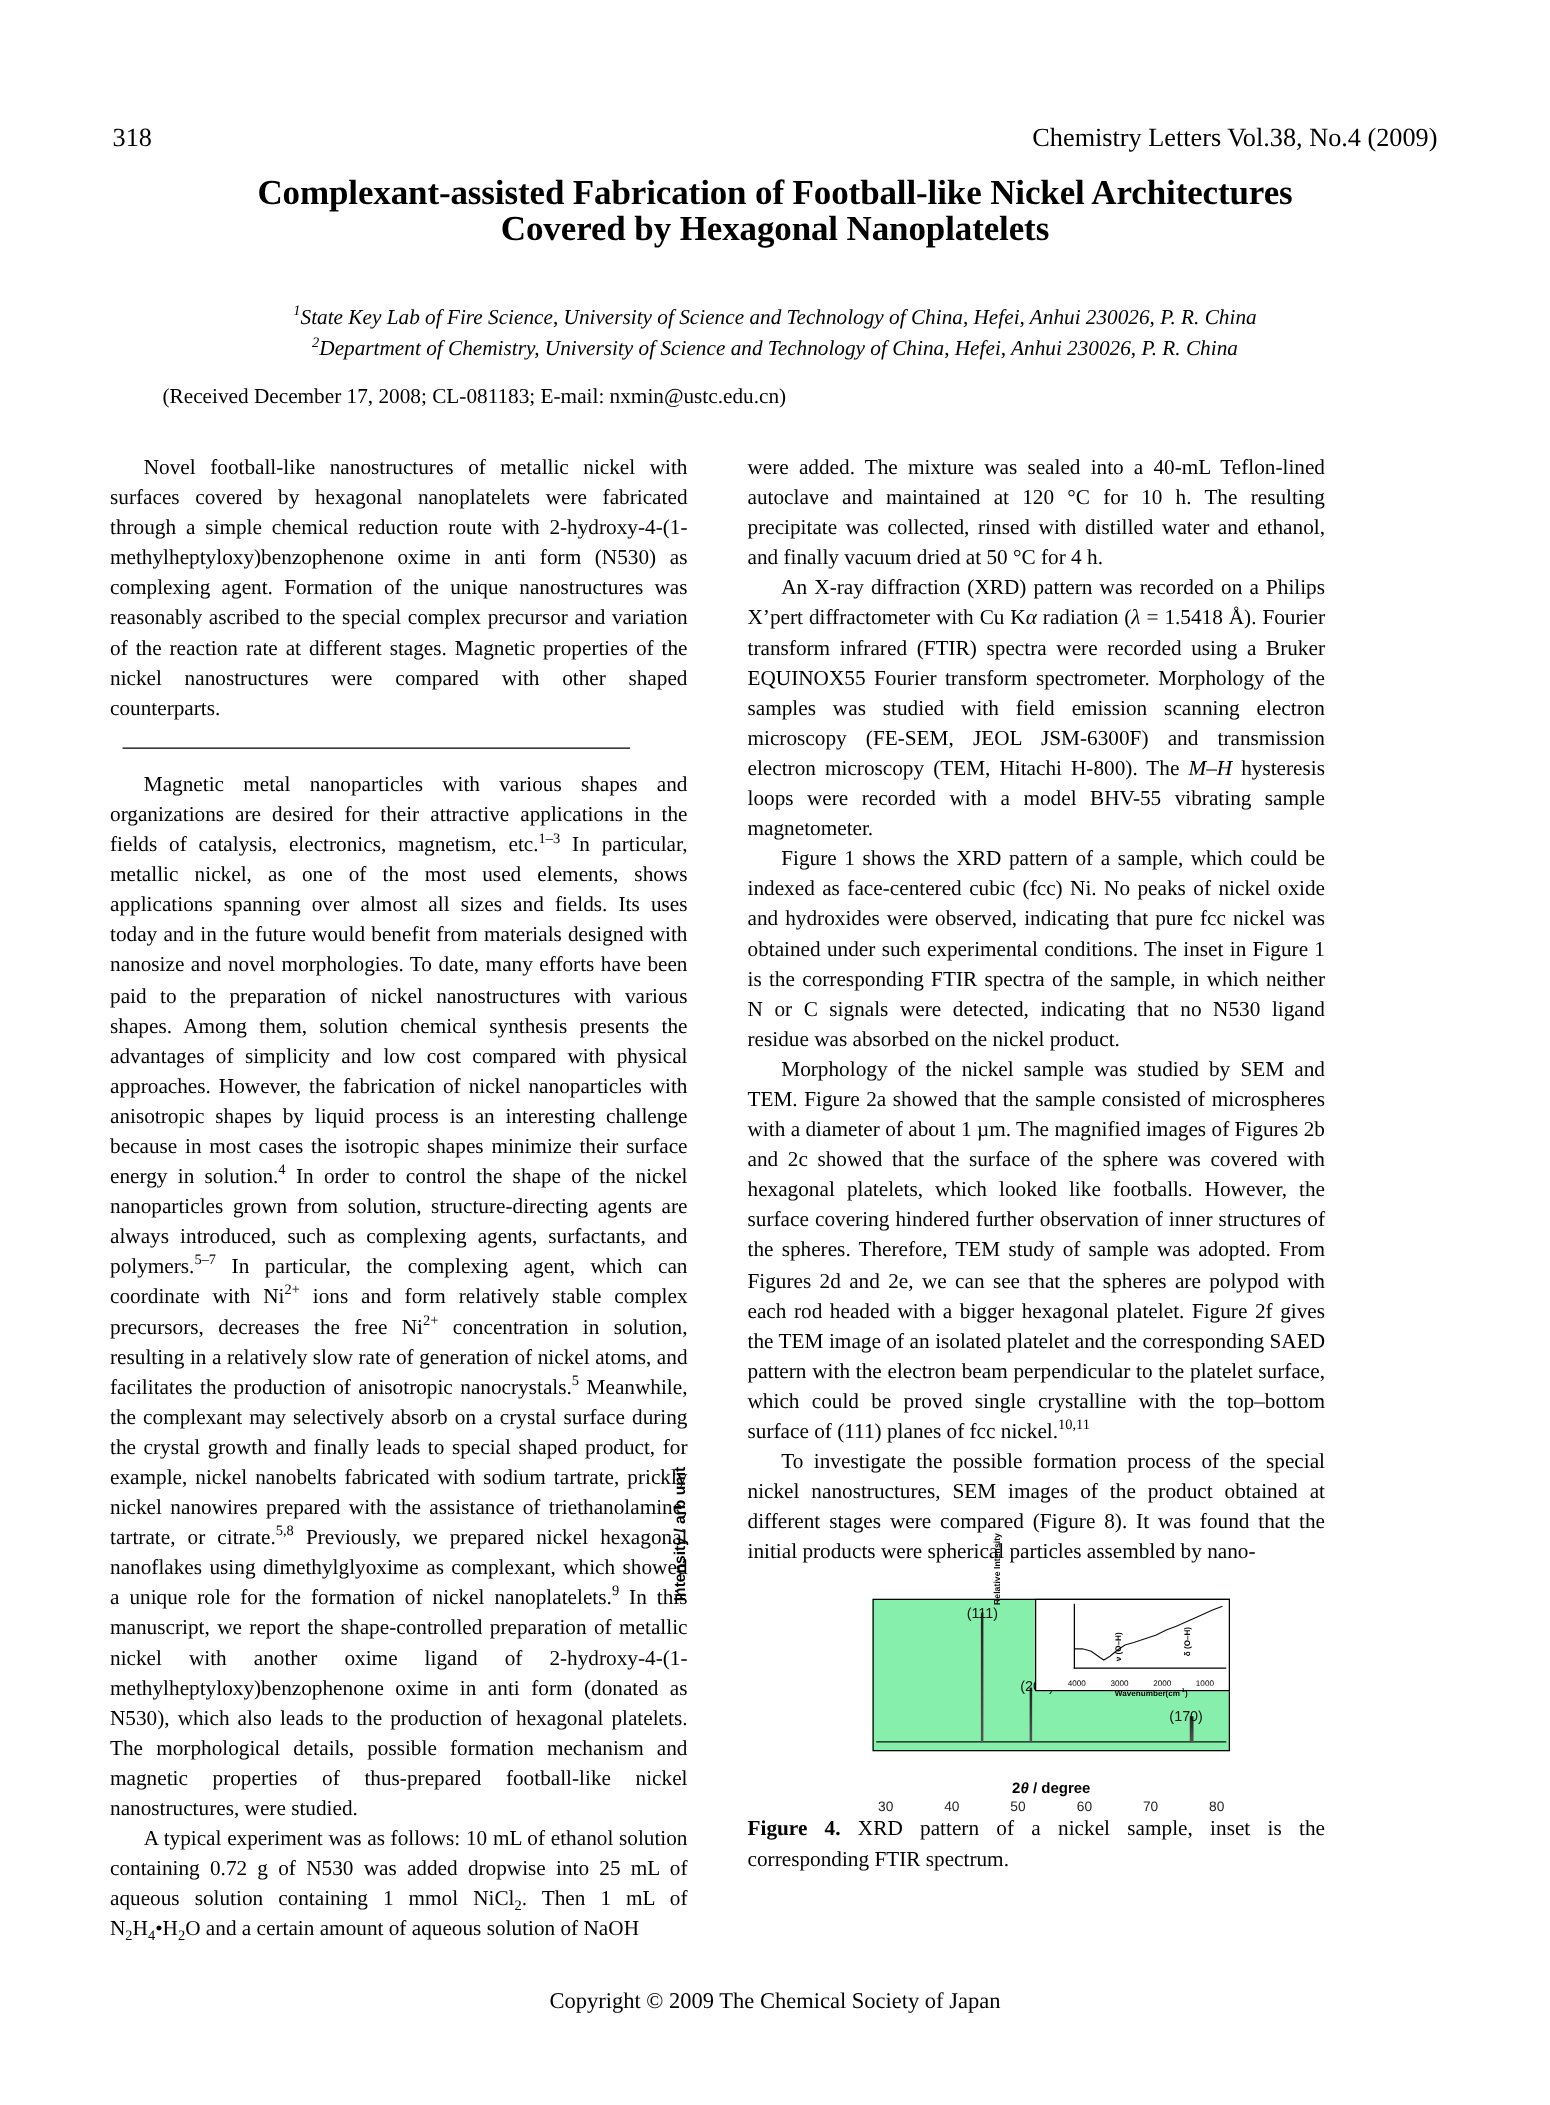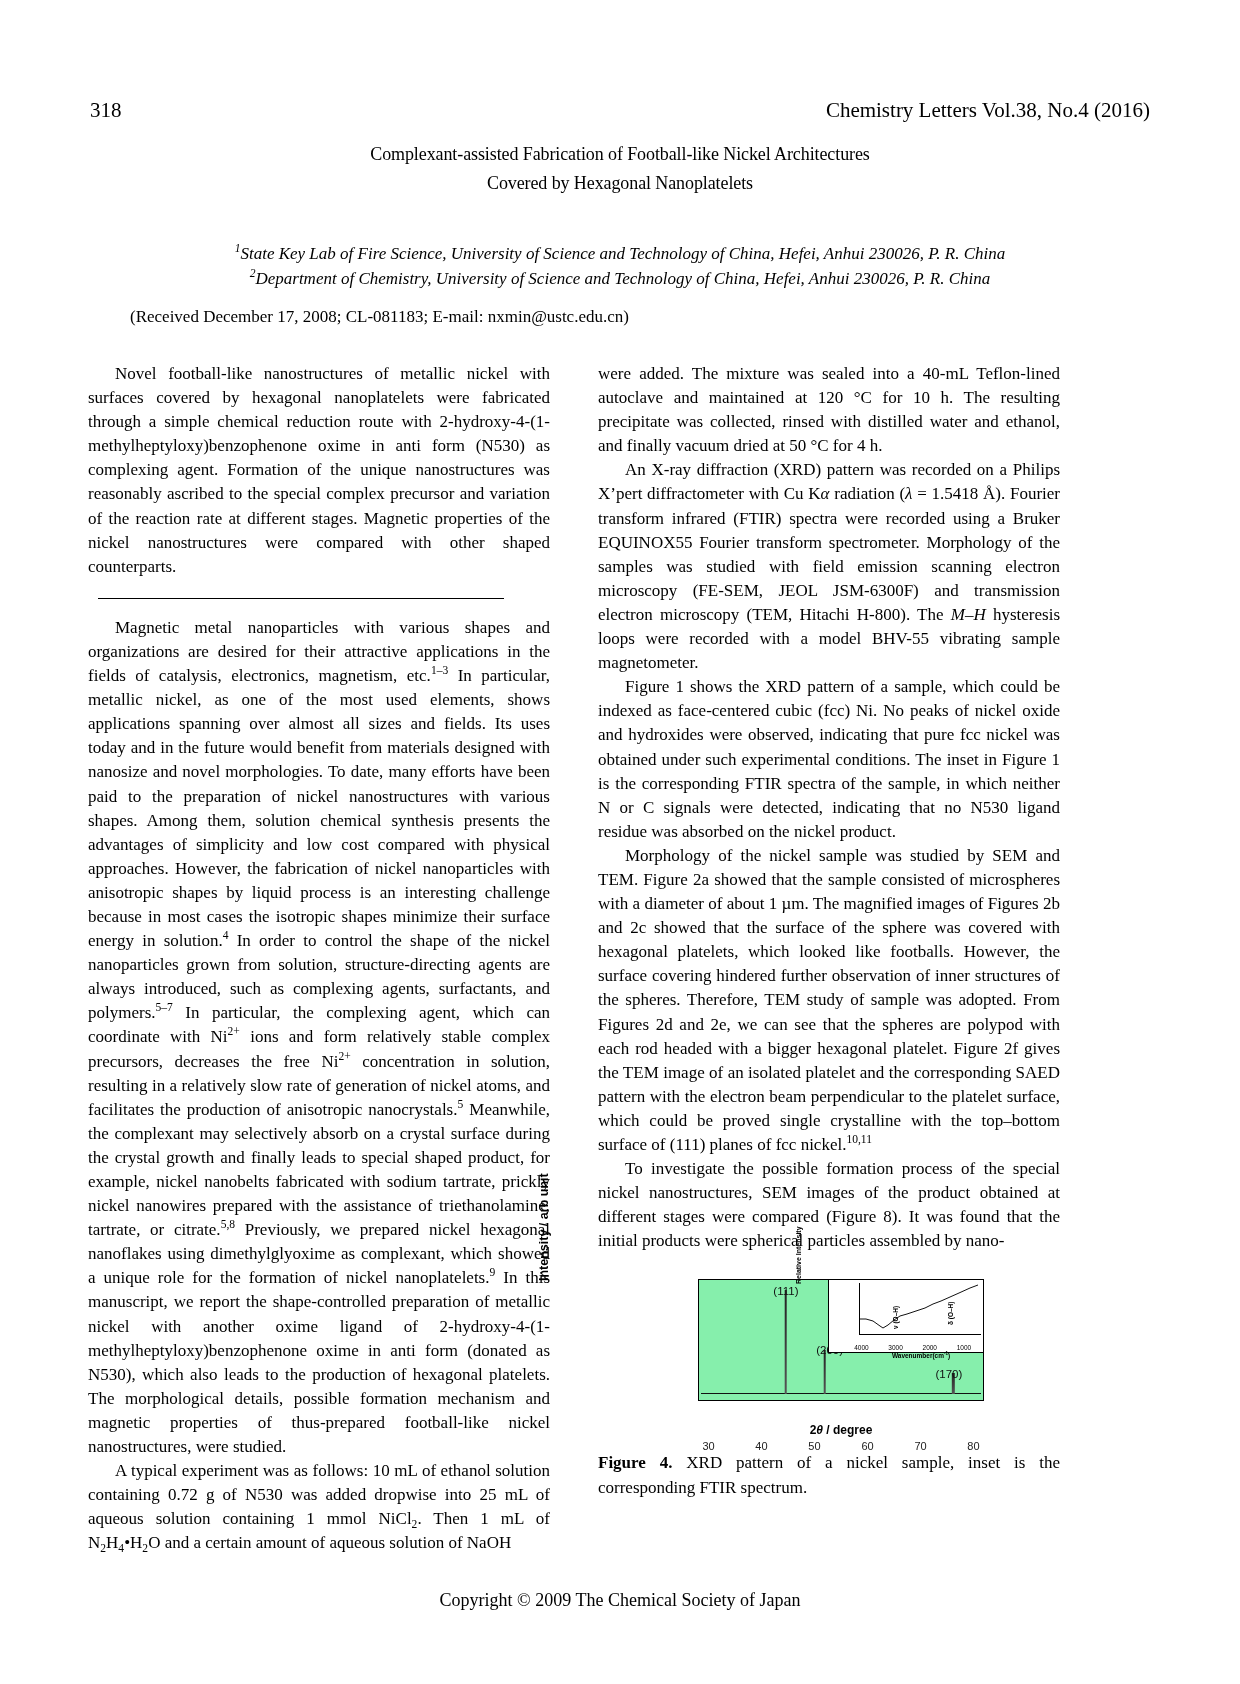--- a/index.html
+++ b/index.html
@@ -17,21 +17,21 @@
     position:absolute; left:90px; top:100px; width:1060px;
     font-size:21px; line-height:20px;
   }
   .runhead .folio { float:left; }
   .runhead .journal { float:right; }
 
   
   .title {
     position:absolute; left:130px; top:140px; width:980px;
     text-align:center;
-    font-size:18px; font-weight:normal; line-height:29px;
+    font-size:28px; font-weight:bold; line-height:29px;
     letter-spacing:-0.1px;
   }
 
   
   .authors {
     position:absolute; left:130px; top:216px; width:980px;
     text-align:center; font-size:17.5px; line-height:25px;
   }
   .affils {
     position:absolute; left:100px; top:241px; width:1040px;
@@ -186,21 +186,21 @@
     text-align:center; font-size:18px;
   }
 </style>
 </head>
 <body>
 
 <div class="page">
 
   <div class="runhead">
     <span class="folio">318</span>
-    <span class="journal">Chemistry Letters Vol.38, No.4 (2016)</span>
+    <span class="journal">Chemistry Letters Vol.38, No.4 (2009)</span>
   </div>
 
   <div class="title">
     <div>Complexant-assisted Fabrication of Football-like Nickel Architectures</div>
     <div>Covered by Hexagonal Nanoplatelets</div>
   </div>
 
   <div class="affils">
     <div><sup>1</sup>State Key Lab of Fire Science, University of Science and Technology of China, Hefei, Anhui 230026, P. R. China</div>
     <div><sup>2</sup>Department of Chemistry, University of Science and Technology of China, Hefei, Anhui 230026, P. R. China</div>

